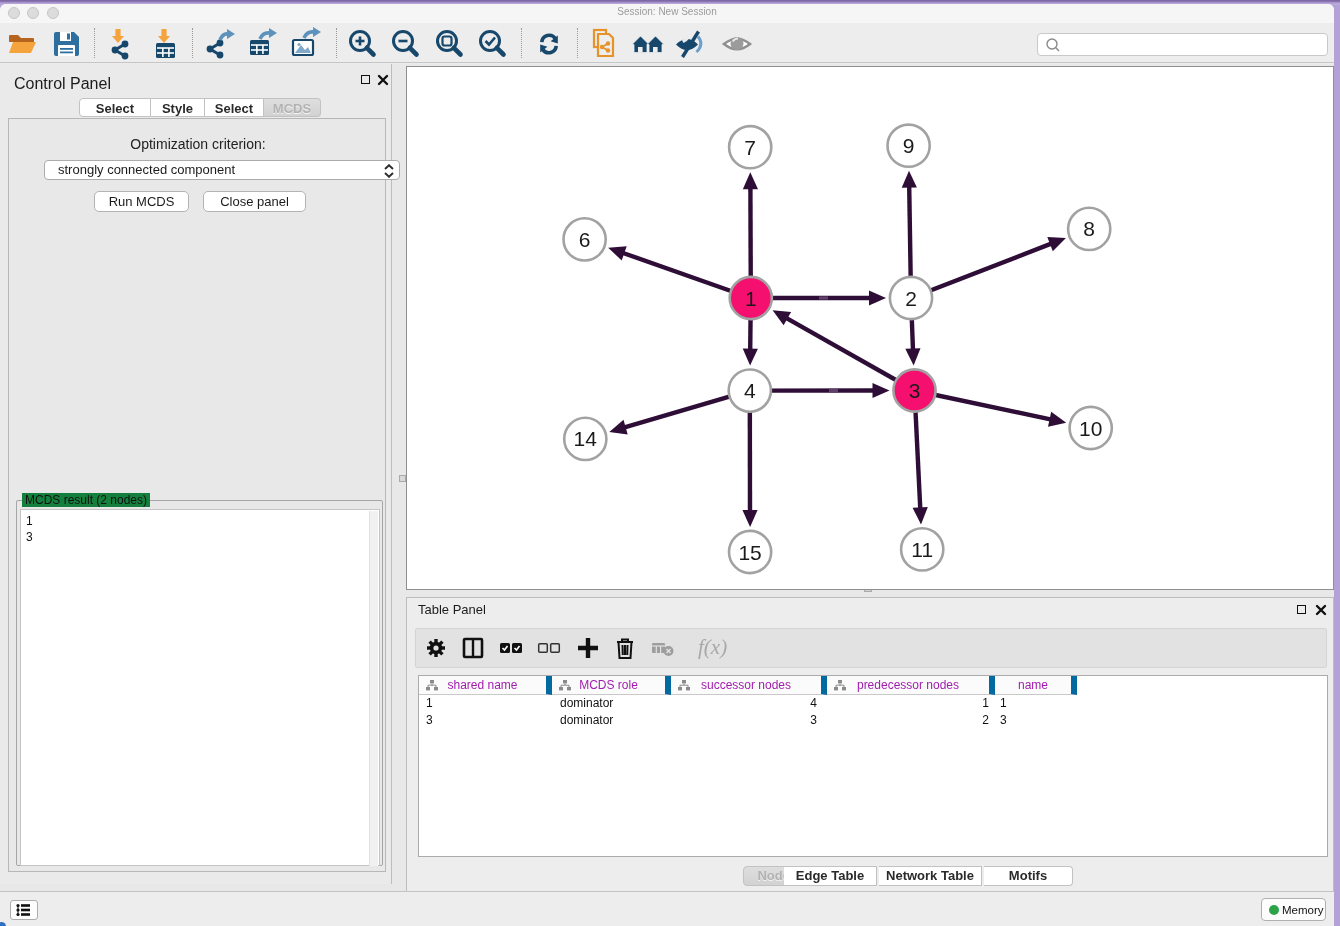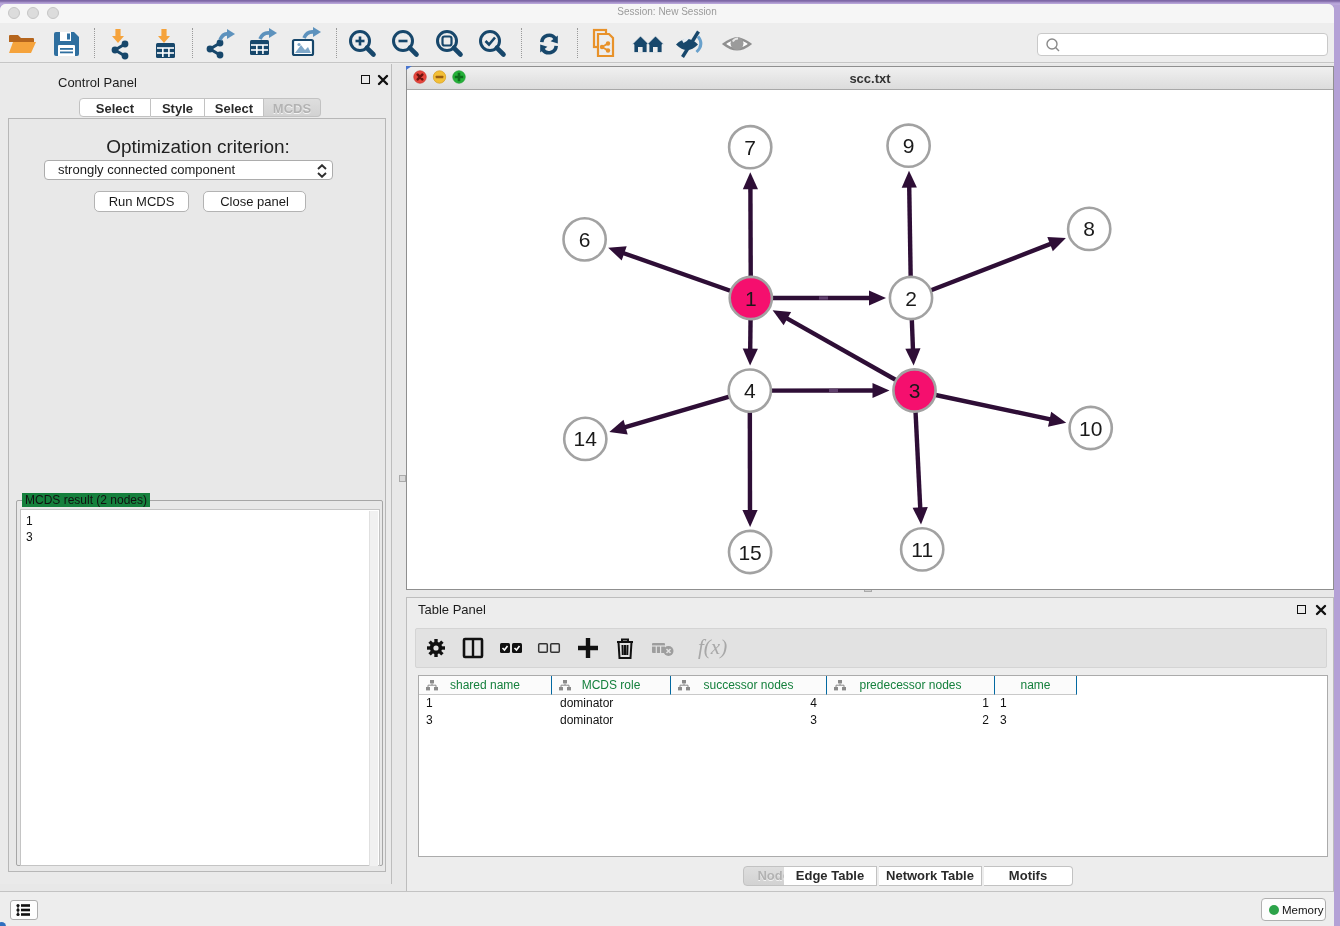--- a/index.html
+++ b/index.html
@@ -22,29 +22,29 @@
 .tsep { position:absolute; top:5px; height:30px; width:0;
   border-left:1px dotted #9a9a9a; }
 .ticon { position:absolute; top:4px; }
 #searchbox { position:absolute; left:1037px; top:10px; width:291px; height:23px;
   background:#fff; border:1px solid #c9c9c9; border-radius:4px; }
 
 #main { position:absolute; left:0; top:60px; width:1334px; height:827px; background:#e8e8e8; }
 
 #cpanel { position:absolute; left:0; top:0; width:392px; height:820px;
   background:#eaeaea; border-right:1px solid #bdbdbd; }
-#cpanel-title { position:absolute; left:14px; top:11px; font-size:13px; color:#1c1c1c;margin-left:44px; }
+#cpanel-title { position:absolute; left:14px; top:11px; font-size:16px; color:#1c1c1c; }
 .tab { position:absolute; top:34px; height:19px; background:#fff; border:1px solid #c2c2c2;
   font-size:13px; font-weight:bold; color:#2a2a2a; text-align:center; line-height:19px; }
 
 #tabpanel { position:absolute; left:8px; top:54px; width:378px; height:754px;
   background:#e8e8e8; border:1px solid #b7b7b7; }
 #optlabel { position:absolute; left:0; top:17px; width:378px; text-align:center;
-  font-size:19px; color:#222; }
-#dropdown { position:absolute; left:35px; top:41px; width:289px; height:20px;
+  font-size:14px; color:#222; }
+#dropdown { position:absolute; left:35px; top:41px; width:356px; height:20px;
   background:#fff; border:1px solid #acacac; border-radius:4px;
   font-size:13px; color:#1b1b1b; line-height:18px; padding-left:13px; }
 .btn { position:absolute; top:72px; height:21px; background:#fff; border:1px solid #b3b3b3;
   border-radius:5px; font-size:13px; color:#1b1b1b; text-align:center; line-height:19px; }
 #fieldset { position:absolute; left:7px; top:381px; width:367px; height:366px;
   border:1px solid #a6a6a6; border-radius:2px; }
 #legend { position:absolute; left:5px; top:-8px; background:#15803d; padding:0 3px;
   font-size:12px; color:#111; }
 #resultbox { position:absolute; left:3px; top:8px; width:360px; height:357px;
   background:#fff; border:1px solid #c4c4c4; }
@@ -61,22 +61,22 @@
 #canvas { position:absolute; left:0; top:24px; width:926px; height:498px; background:#fff; }
 
 #tpanel { position:absolute; left:406px; top:533px; width:928px; height:294px;
   background:#ededed; border:1px solid #bdbdbd; border-bottom:none; }
 #tpanel-title { position:absolute; left:11px; top:4px; font-size:13px; color:#1c1c1c; }
 #ttoolbar { position:absolute; left:8px; top:30px; width:912px; height:40px;
   background:#e2e2e2; border:1px solid #d4d4d4; border-radius:2px; }
 #ttable { position:absolute; left:11px; top:77px; width:910px; height:182px;
   background:#fff; border:1px solid #ababab; }
 .th { position:absolute; top:0; height:19px; background:#fbfbfb;
-  border-right:1px solid #0369a1; border-bottom:1px solid #c9c9c9;
-  font-size:12px; color:#15803d; text-align:center; line-height:19px; }
+  border-right:6px solid #0369a1; border-bottom:1px solid #c9c9c9;
+  font-size:12px; color:#a21caf; text-align:center; line-height:19px; }
 .td { position:absolute; font-size:12px; color:#111; height:16px; line-height:16px; }
 .btab { position:absolute; height:20px; background:#fff; border:1px solid #c2c2c2;
   font-size:13px; font-weight:bold; color:#2a2a2a; text-align:center; line-height:18px; }
 .tabsel { background:linear-gradient(#dedede,#d2d2d2) !important; color:#b2b2b2 !important;
   text-shadow:0 1px 0 #f4f4f4; }
 
 #statusbar { position:absolute; left:0; top:887px; width:1334px; height:35px;
   background:#ededed; border-top:1px solid #c3c3c3; }
 #listbtn { position:absolute; left:10px; top:8px; width:28px; height:20px;
   background:#fdfdfd; border:1px solid #adadad; border-radius:3px; }
@@ -257,38 +257,20 @@
             <div class="rline">3</div>
             <div id="resscroll"></div>
           </div>
         </div>
       </div>
     </div>
 
     <div style="position:absolute; left:399px; top:411px; width:7px; height:7px; background:#d8d8d8; border:1px solid #aaa;"></div>
     <div style="position:absolute; left:864px; top:522px; width:8px; height:6px; background:#d0d0d0; border:1px solid #aaa;"></div>
     <div id="netwin">
-      <div id="nettitle">
-        <svg width="6" height="4" viewBox="0 0 6 4" style="position:absolute;left:-1px;top:-1px;">
-            <path d="M0,0 L6,0 L0,4 Z" fill="#4a76cf"></path>
-          </svg>
-        <svg width="66" height="24" viewBox="0 0 66 24" style="position:absolute;left:0;top:0;">
-          <circle cx="13" cy="10" r="6.2" fill="#e8453c" stroke="#c93a32" stroke-width="0.8"></circle>
-          <g stroke="#6e1410" stroke-width="2.6" stroke-linecap="round">
-              <path d="M10.7,7.7 L15.3,12.3 M15.3,7.7 L10.7,12.3"></path>
-            </g>
-          <circle cx="32.5" cy="10" r="6.2" fill="#f3bf36" stroke="#d8a32a" stroke-width="0.8"></circle>
-          <rect x="28.7" y="8.8" width="7.6" height="2.5" rx="0.5" fill="#9a5f12"></rect>
-          <circle cx="52" cy="10" r="6.2" fill="#24b238" stroke="#1f9e33" stroke-width="0.8"></circle>
-          <g stroke="#0d6e1c" stroke-width="2.6">
-              <path d="M52,5.8 L52,14.2 M47.8,10 L56.2,10"></path>
-            </g>
-        </svg>
-        <div class="txt">scc.txt</div>
-      </div>
       <div id="canvas">
         <svg width="926" height="498" viewBox="0 0 926 498">
           <g stroke="#2e0e36" stroke-width="4.4">
             <line x1="343.8" y1="207.0" x2="343.4" y2="96.2"></line>
             <line x1="343.8" y1="207.0" x2="215.3" y2="161.7"></line>
             <line x1="343.8" y1="207.0" x2="464.0" y2="207.0"></line>
             <line x1="343.8" y1="207.0" x2="343.2" y2="259.6"></line>
             <line x1="504.0" y1="207.0" x2="502.2" y2="94.7"></line>
             <line x1="504.0" y1="207.0" x2="644.9" y2="152.4"></line>
             <line x1="504.0" y1="207.0" x2="506.0" y2="259.5"></line>

